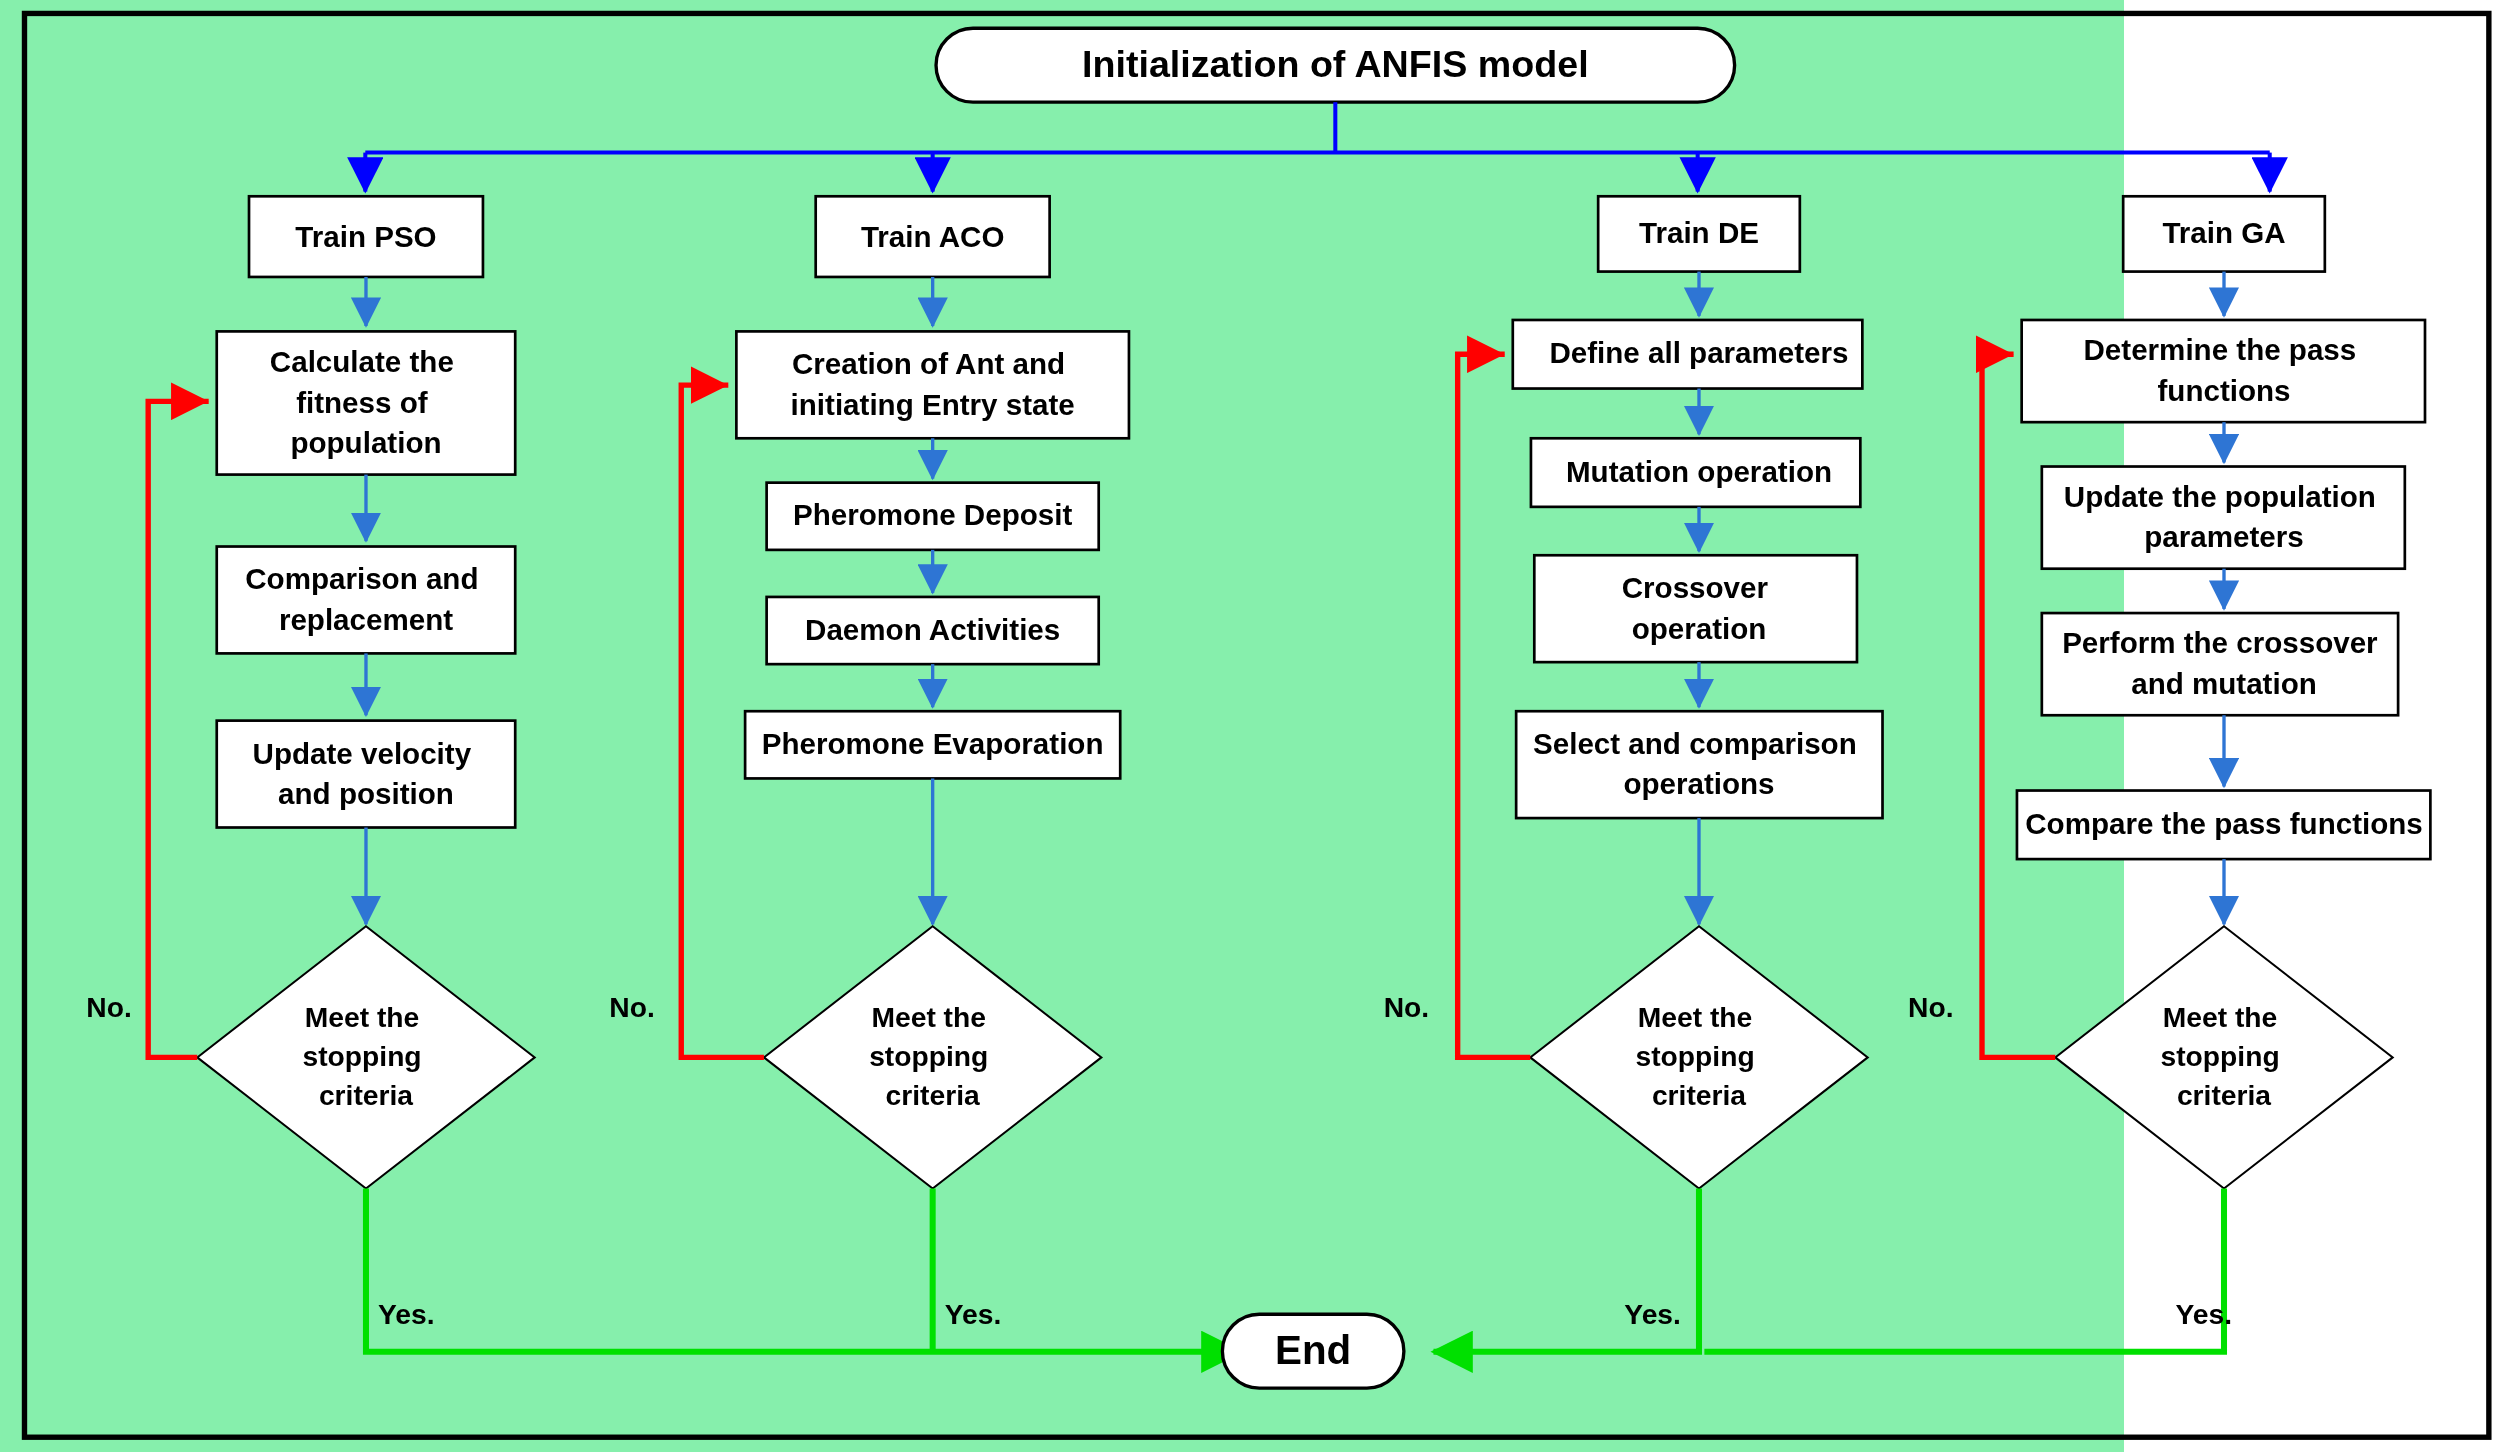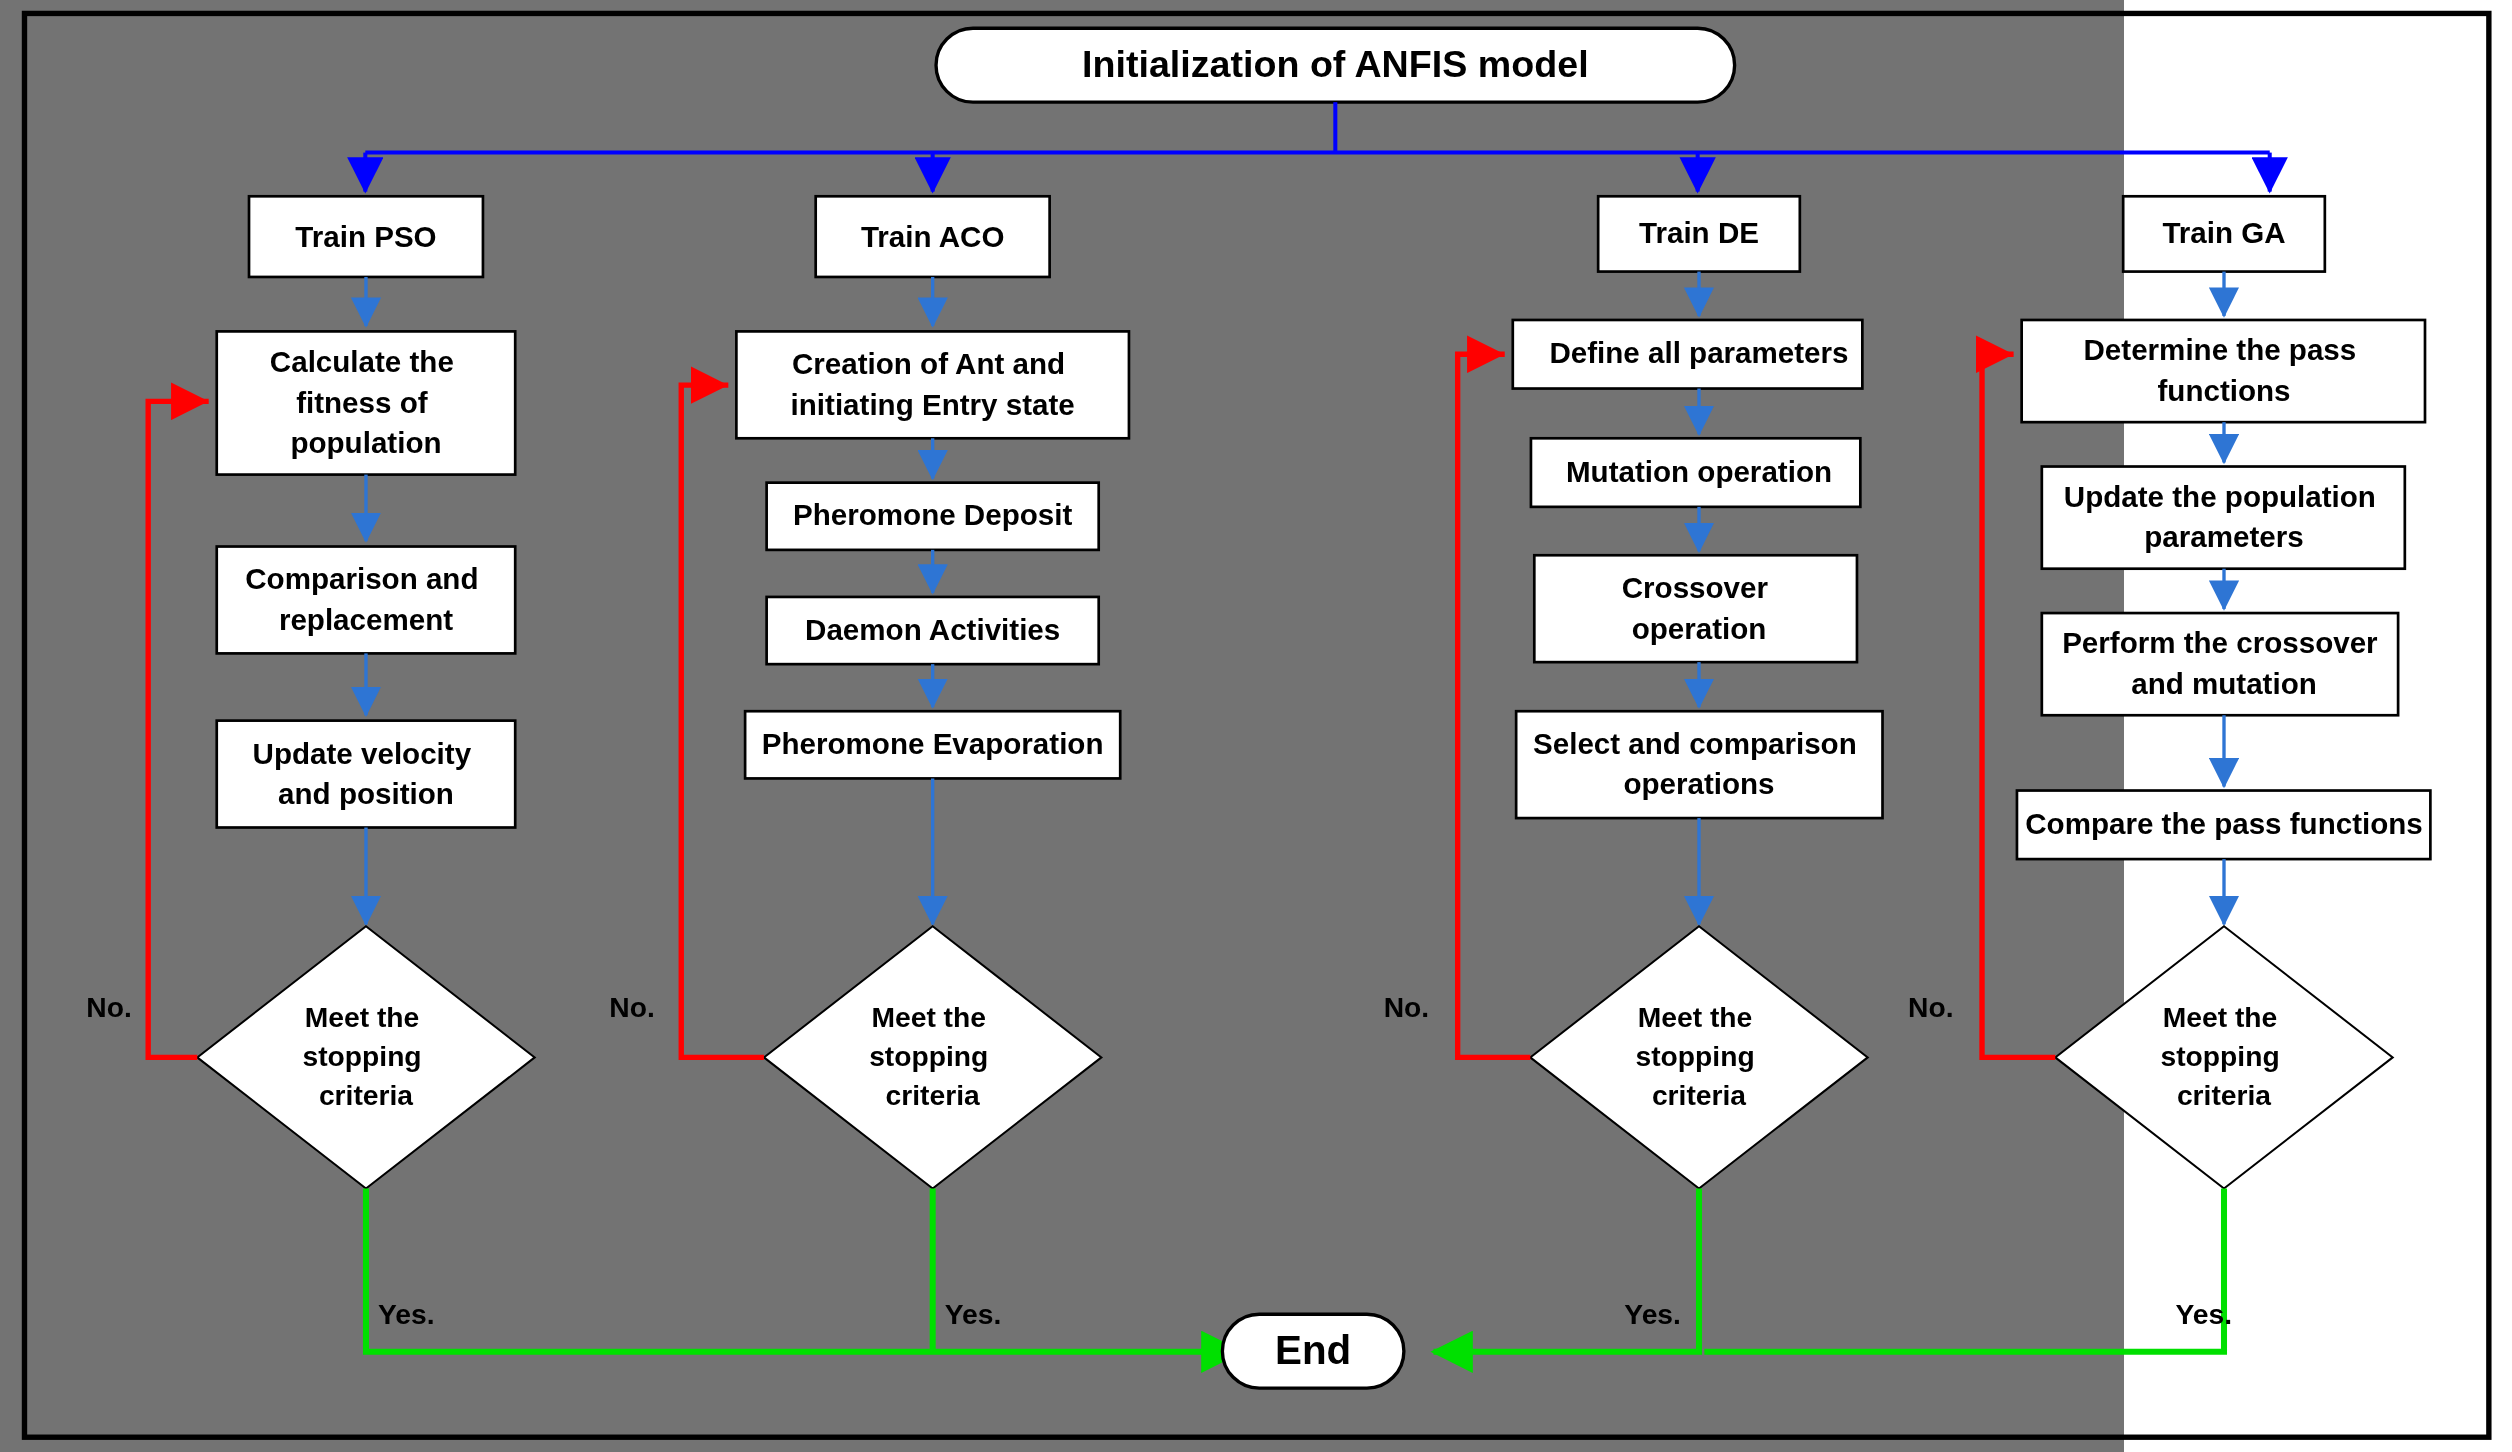--- a/index.html
+++ b/index.html
@@ -1,18 +1,18 @@
 <!DOCTYPE html>
 <html style="font-size:10.8px"><head>
 <meta charset="utf-8">
 <style>
   html,body{margin:0;padding:0;background:#ffffff;}
   body{width:2512px;height:1452px;overflow:hidden;
        font-family:"Liberation Sans","DejaVu Sans",sans-serif;}
-  #stage{position:relative;width:2124px;height:1452px;background:#737373;}
+  #stage{position:relative;width:2124px;height:1452px;background:#86efac;}
   svg{display:block;}
   .nodeLabel{font-family:"Liberation Sans","DejaVu Sans",sans-serif;
              font-weight:700;text-anchor:middle;dominant-baseline:middle;fill:#000;}
   .termLabel{font-family:"Liberation Sans","DejaVu Sans",sans-serif;
              font-weight:700;text-anchor:middle;dominant-baseline:middle;fill:#000;}
   .edgeLabel{font-family:"Liberation Sans","DejaVu Sans",sans-serif;
              font-weight:700;fill:#000;}
   .procBox{fill:#ffffff;stroke:#000000;stroke-width:4;}
   .startBox{fill:#ffffff;stroke:#000000;stroke-width:5;}
   .diamond{fill:#ffffff;stroke:#000000;stroke-width:3;}

